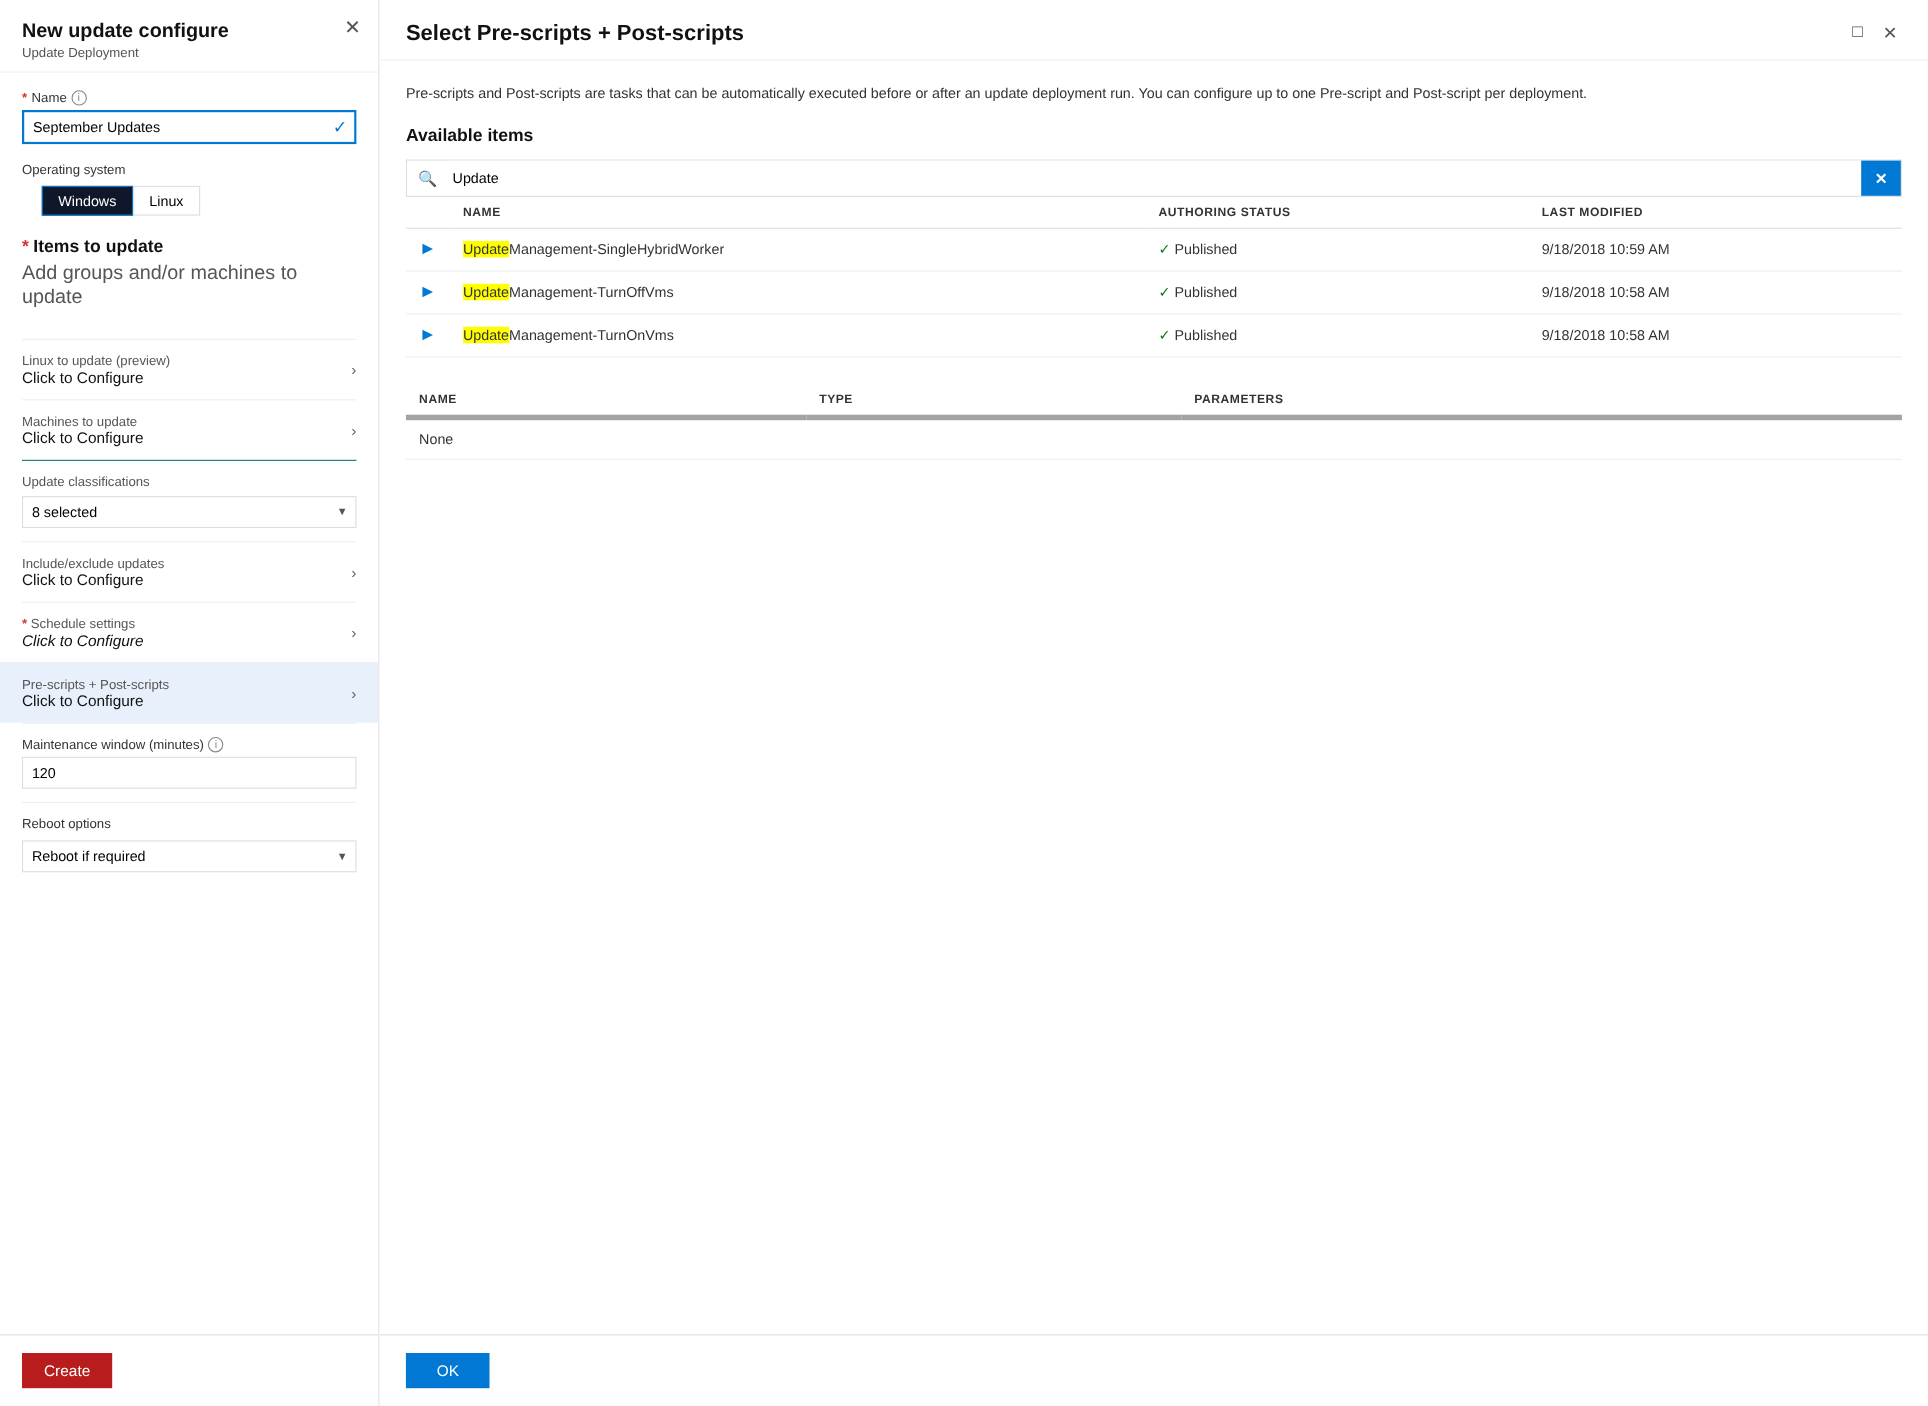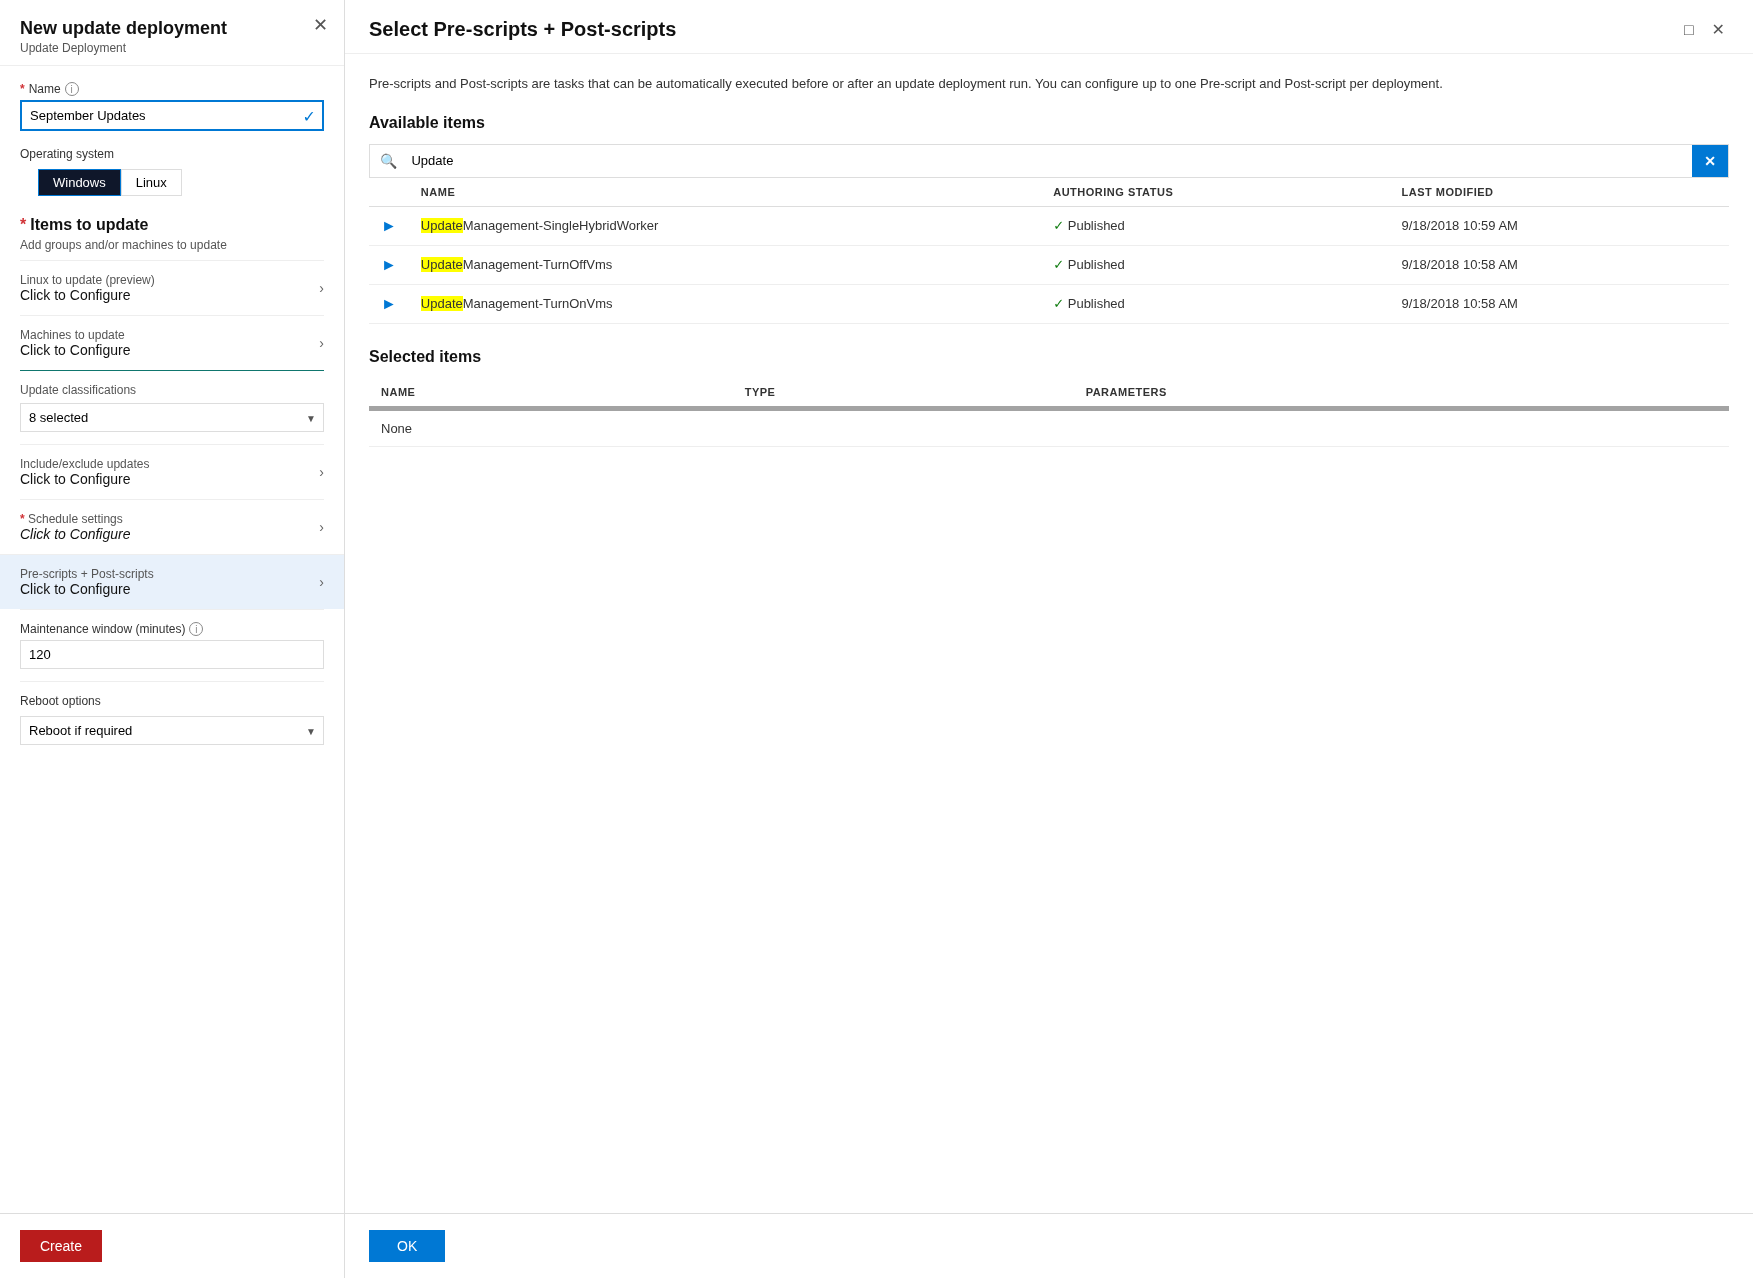--- a/index.html
+++ b/index.html
@@ -135,23 +135,23 @@
       font-size: 16px;
       font-weight: 600;
       color: #111;
       margin: 16px 0 4px 0;
       display: flex;
       align-items: center;
       gap: 4px;
     }
 
     .items-section-desc {
-      font-size: 12px;
+      font-size: 18px;
       color: #555;
-      margin-bottom: 8px;
+      margin-bottom: 28px;
     }
 
     .config-row {
       display: flex;
       align-items: center;
       justify-content: space-between;
       padding: 12px 0;
       border-top: 1px solid #eee;
       cursor: pointer;
     }
@@ -410,21 +410,21 @@
 
     .italic-text {
       font-style: italic;
     }
   </style>
 </head>
 <body>
 
 <div class="left-panel">
   <div class="left-panel-header">
-    <div class="left-panel-title">New update deployment</div>
+    <div class="left-panel-title">New update configure</div>
     <div class="left-panel-subtitle">Update Deployment</div>
     <button class="close-btn">✕</button>
   </div>
 
   <div class="left-panel-body">
 
     <div class="field-label">
       <span class="required-star">*</span>
       <span>Name</span>
       <span class="info-icon">i</span>
@@ -570,21 +570,20 @@
             <td><span class="script-icon">►</span></td>
             <td><a class="item-name-link"><span class="item-name-highlight">Update</span>Management-TurnOnVms</a></td>
             <td><span class="published-check">✓</span> Published</td>
             <td>9/18/2018 10:58 AM</td>
           </tr>
         </tbody>
       </table>
     </div>
 
     <div class="selected-items-section">
-      <div class="section-heading">Selected items</div>
       <table class="data-table">
         <thead>
           <tr>
             <th>NAME</th>
             <th>TYPE</th>
             <th>PARAMETERS</th>
           </tr>
         </thead>
         <tbody>
           <tr>

